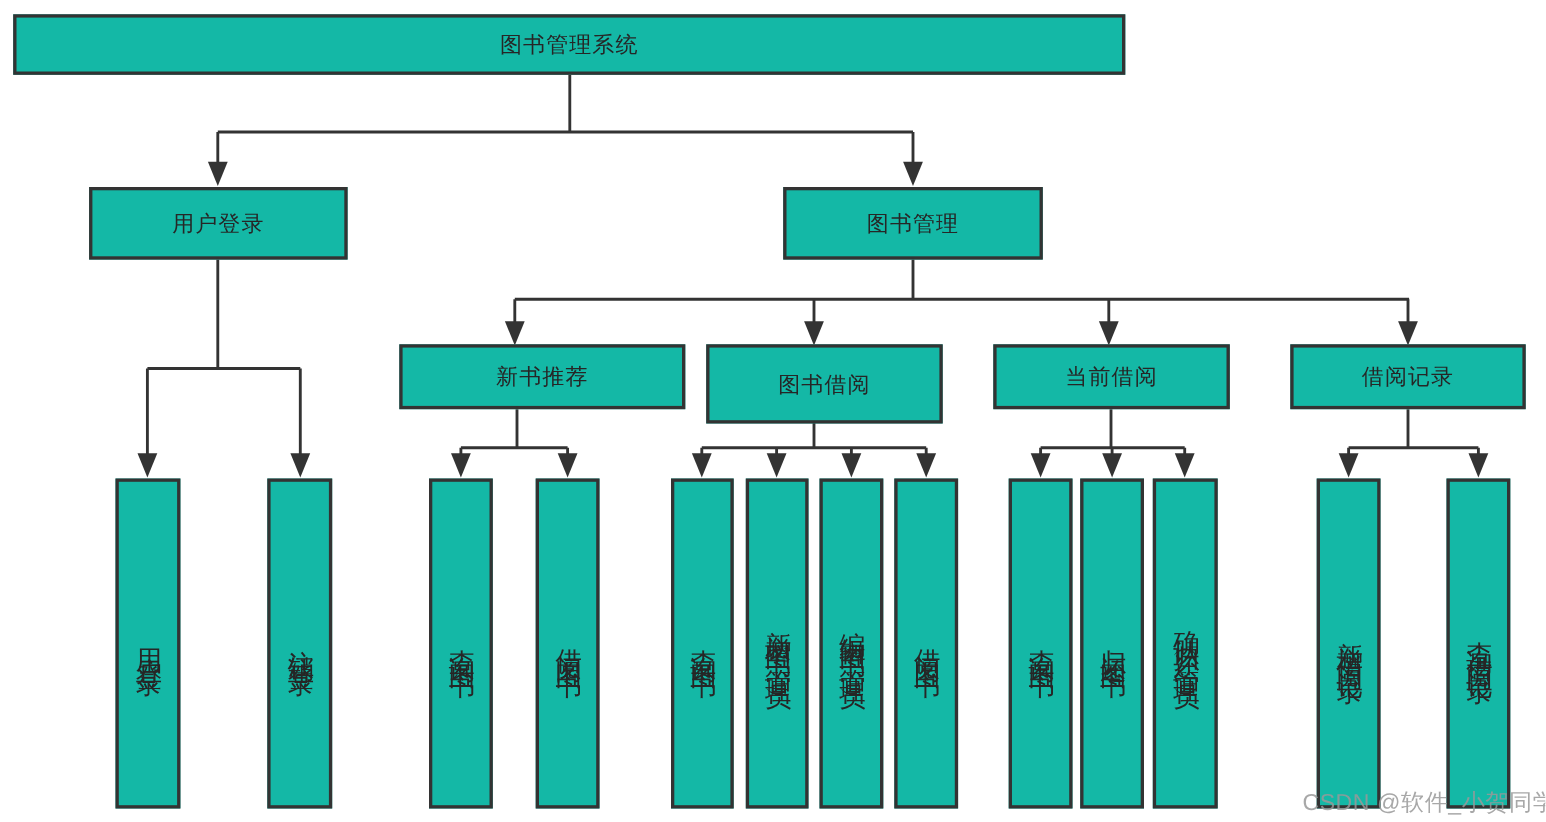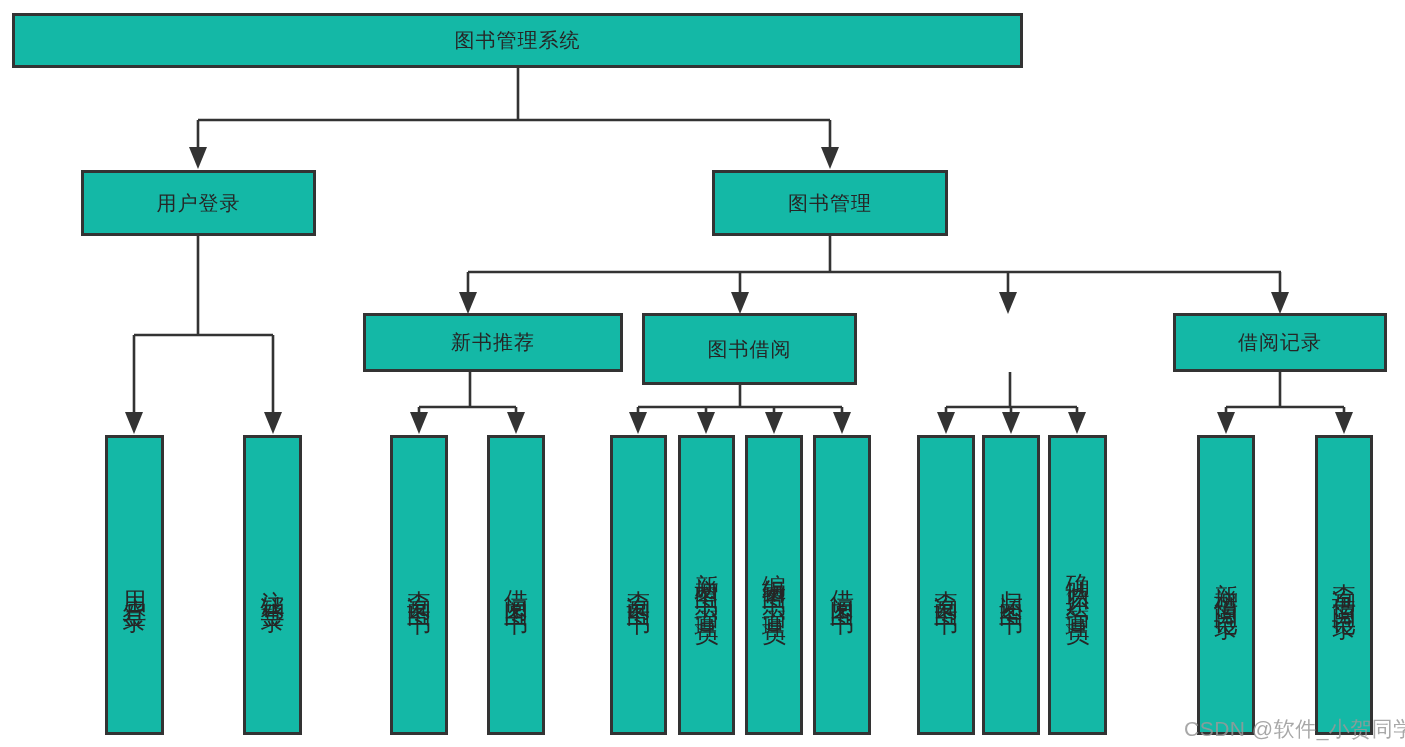--- a/index.html
+++ b/index.html
@@ -86,20 +86,21 @@
     <polygon points="1335,412 1353,412 1344,434"></polygon>
   </svg>
 
   <div class="box h" style="left:12px;top:13px;width:1011px;height:55px;">图书管理系统</div>
 
   <div class="box h" style="left:81px;top:170px;width:235px;height:66px;">用户登录</div>
   <div class="box h" style="left:712px;top:170px;width:236px;height:66px;text-align:center;">图书管理</div>
 
   <div class="box h" style="left:363px;top:313px;width:260px;height:59px;">新书推荐</div>
   <div class="box h" style="left:604px;top:313px;width:215px;height:72px;margin-left:38px;">图书借阅</div>
+  <div class="box h" style="left:903px;top:313px;width:215px;height:59px;">当前借阅</div>
   <div class="box h" style="left:1173px;top:313px;width:214px;height:59px;">借阅记录</div>
 
   <div class="box v" style="left:105px;top:435px;width:59px;height:300px;">用户登录</div>
   <div class="box v" style="left:243px;top:435px;width:59px;height:300px;">注销登录</div>
 
   <div class="box v" style="left:390px;top:435px;width:58px;height:300px;">查询图书</div>
   <div class="box v" style="left:487px;top:435px;width:58px;height:300px;">借阅图书</div>
 
   <div class="box v" style="left:610px;top:435px;width:57px;height:300px;">查询图书</div>
   <div class="box v" style="left:678px;top:435px;width:57px;height:300px;">新增图书（管理员）</div>

